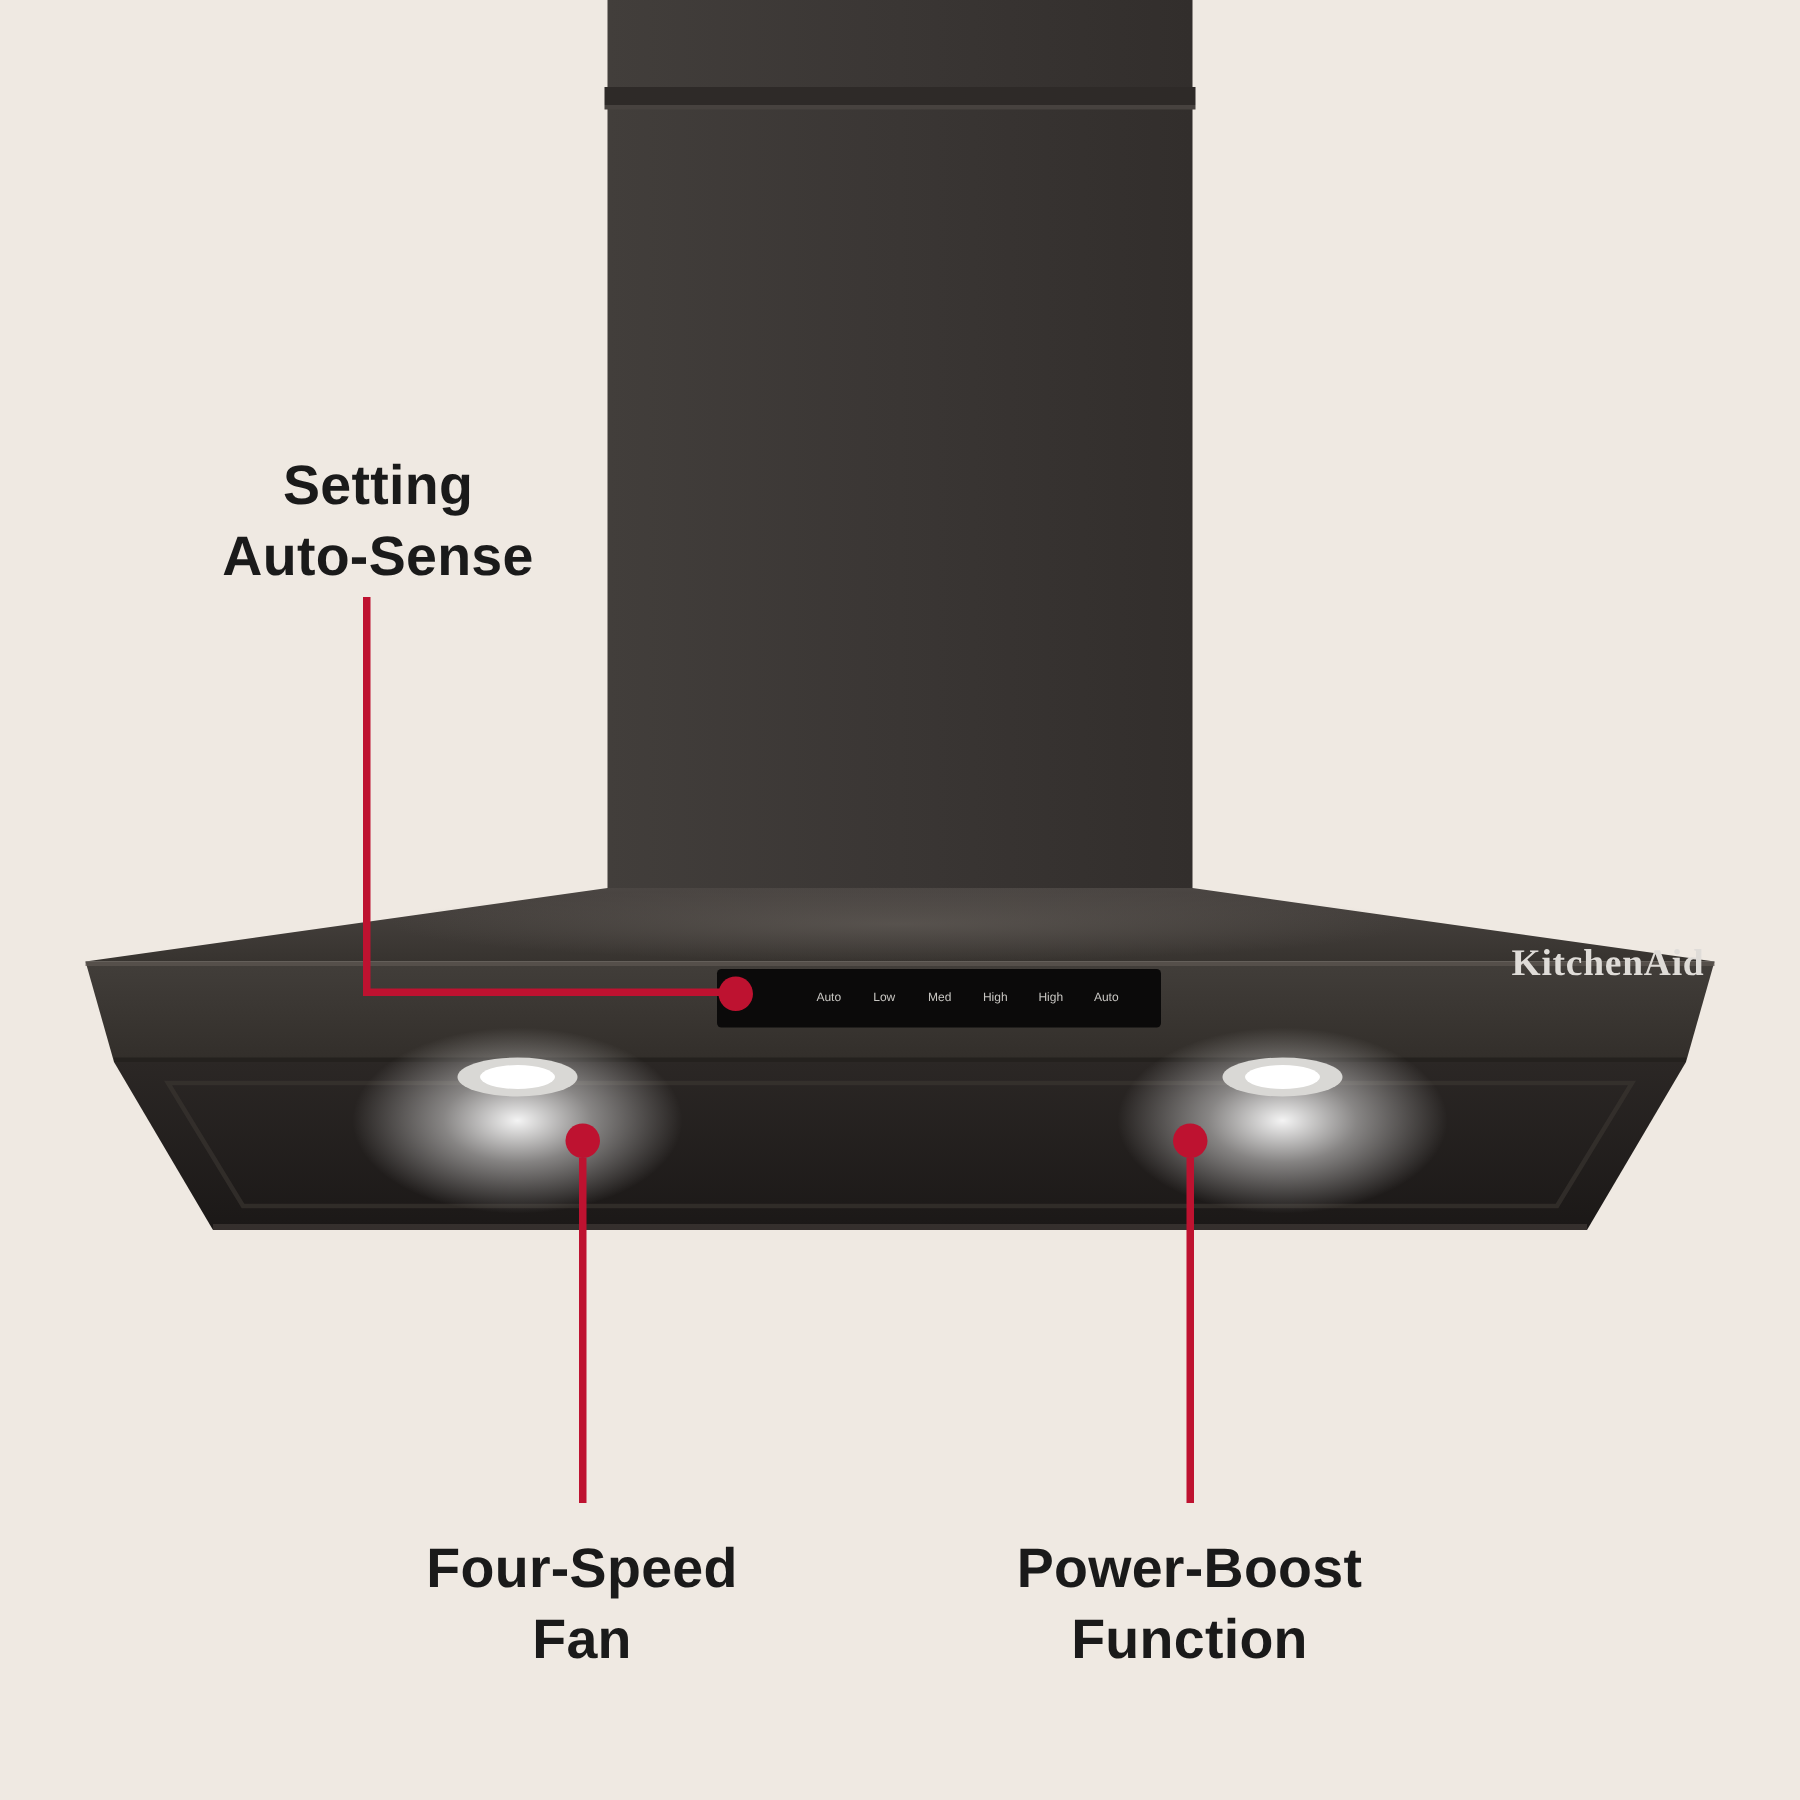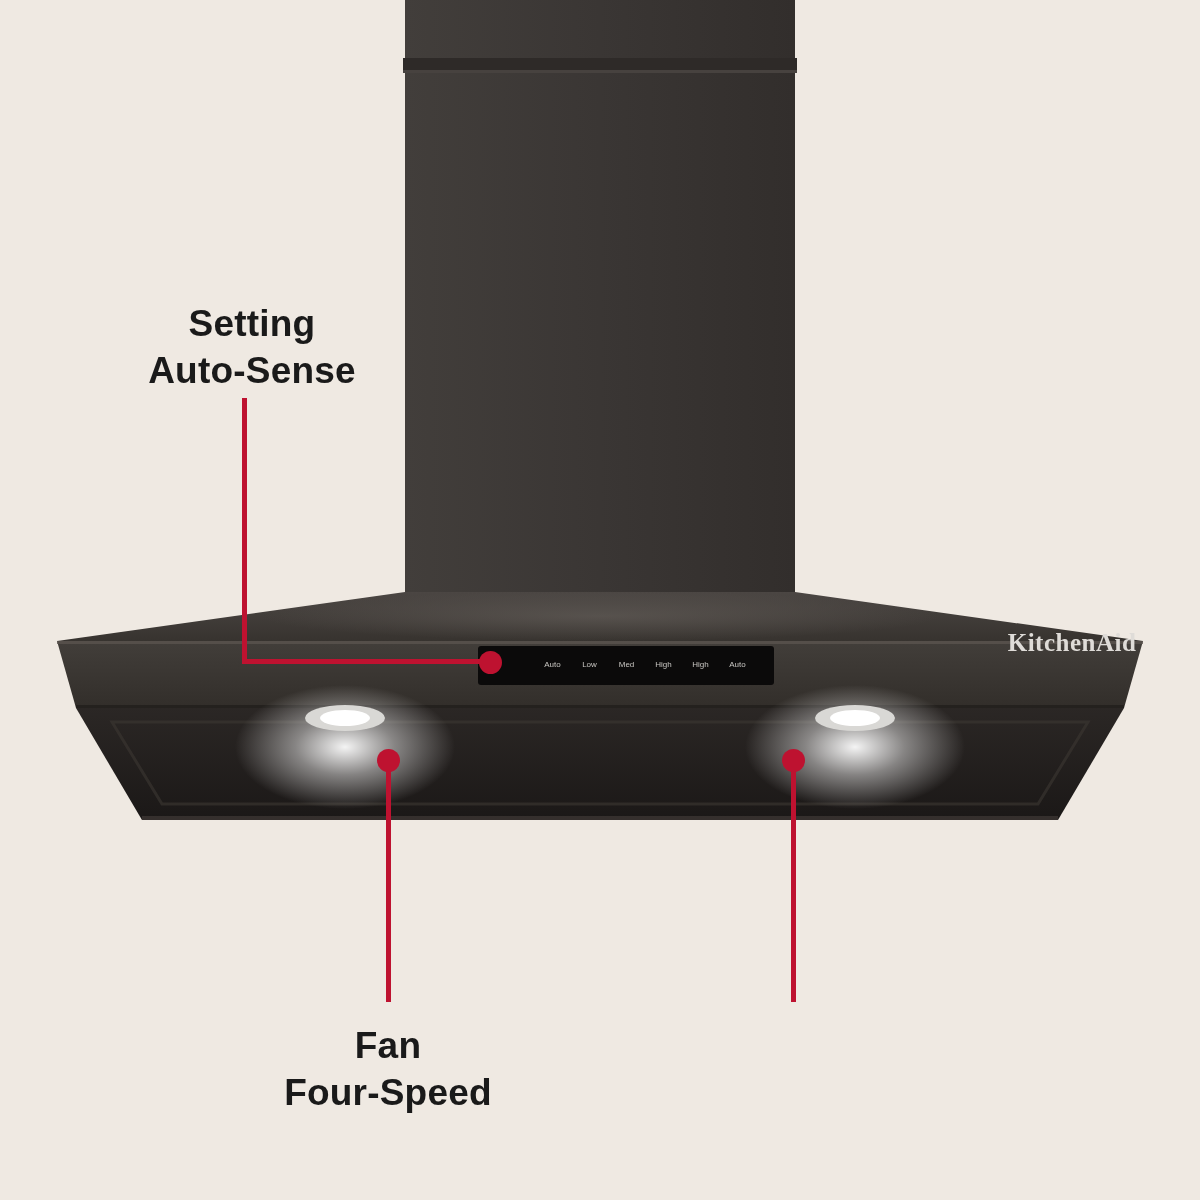--- a/index.html
+++ b/index.html
@@ -163,20 +163,24 @@
     <div>Setting</div>
     <div>Auto-Sense</div>
   </div>
   <div class="line as-vline"></div>
   <div class="line as-hline"></div>
   <div class="dot as-dot"></div>
 
   <div class="dot fs-dot"></div>
   <div class="line fs-line"></div>
   <div class="callout-text fs-text">
+    <div>Four-Speed</div>
     <div>Fan</div>
-    <div>Four-Speed</div>
   </div>
 
   <div class="dot pb-dot"></div>
   <div class="line pb-line"></div>
+  <div class="callout-text pb-text">
+    <div>Power-Boost</div>
+    <div>Function</div>
+  </div>
 
 </div>
 
 </body></html>

